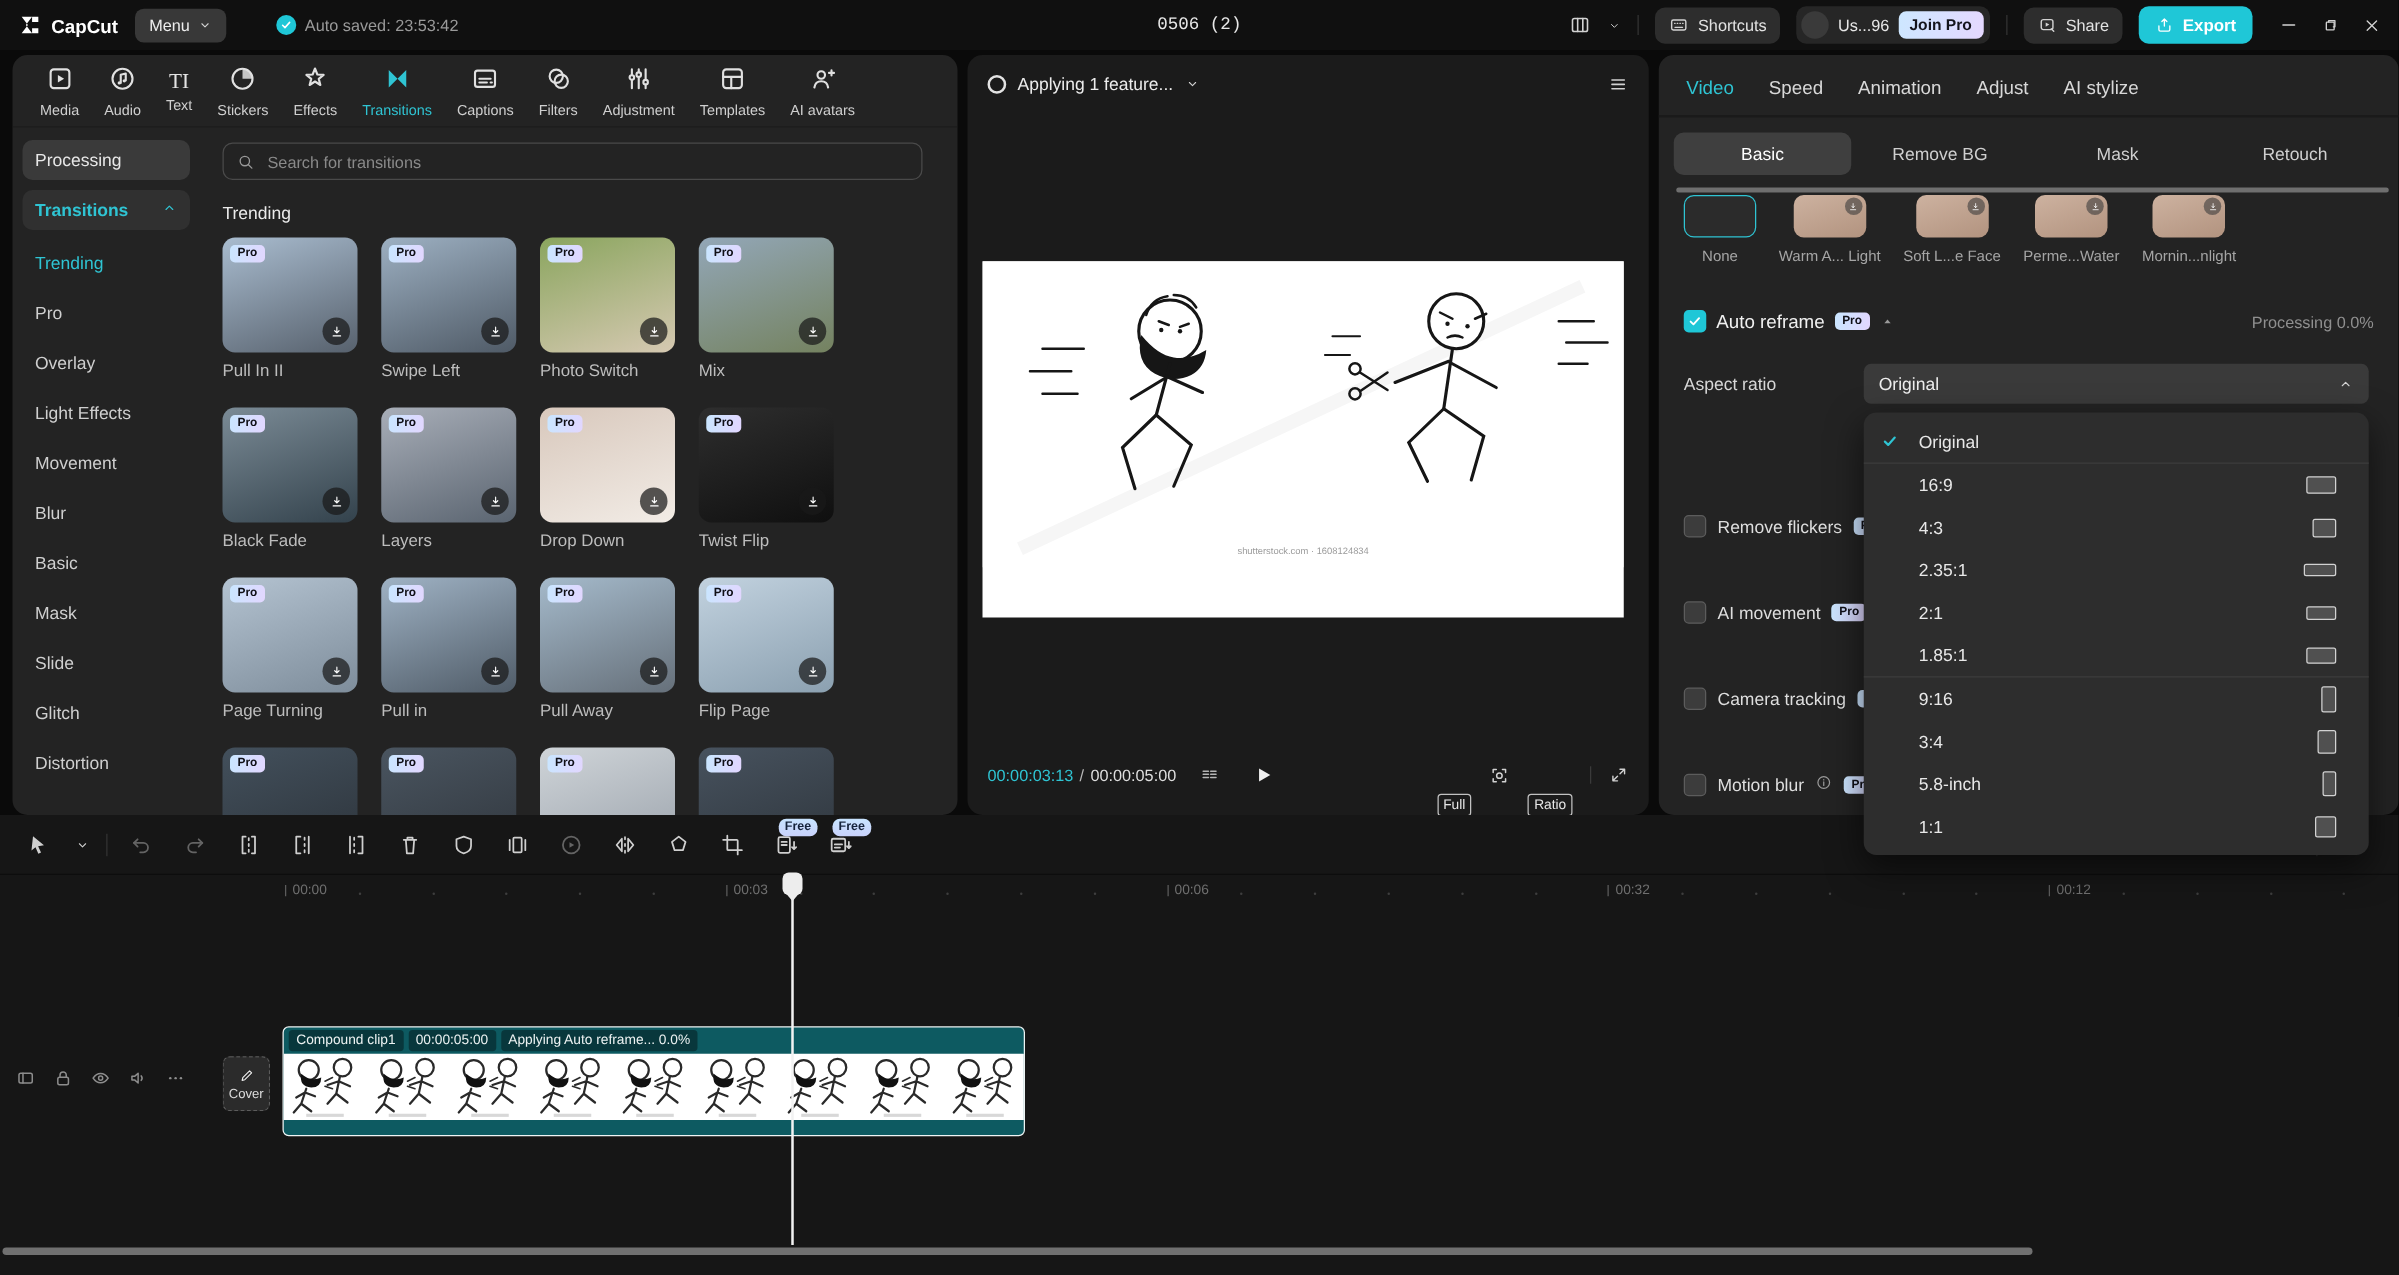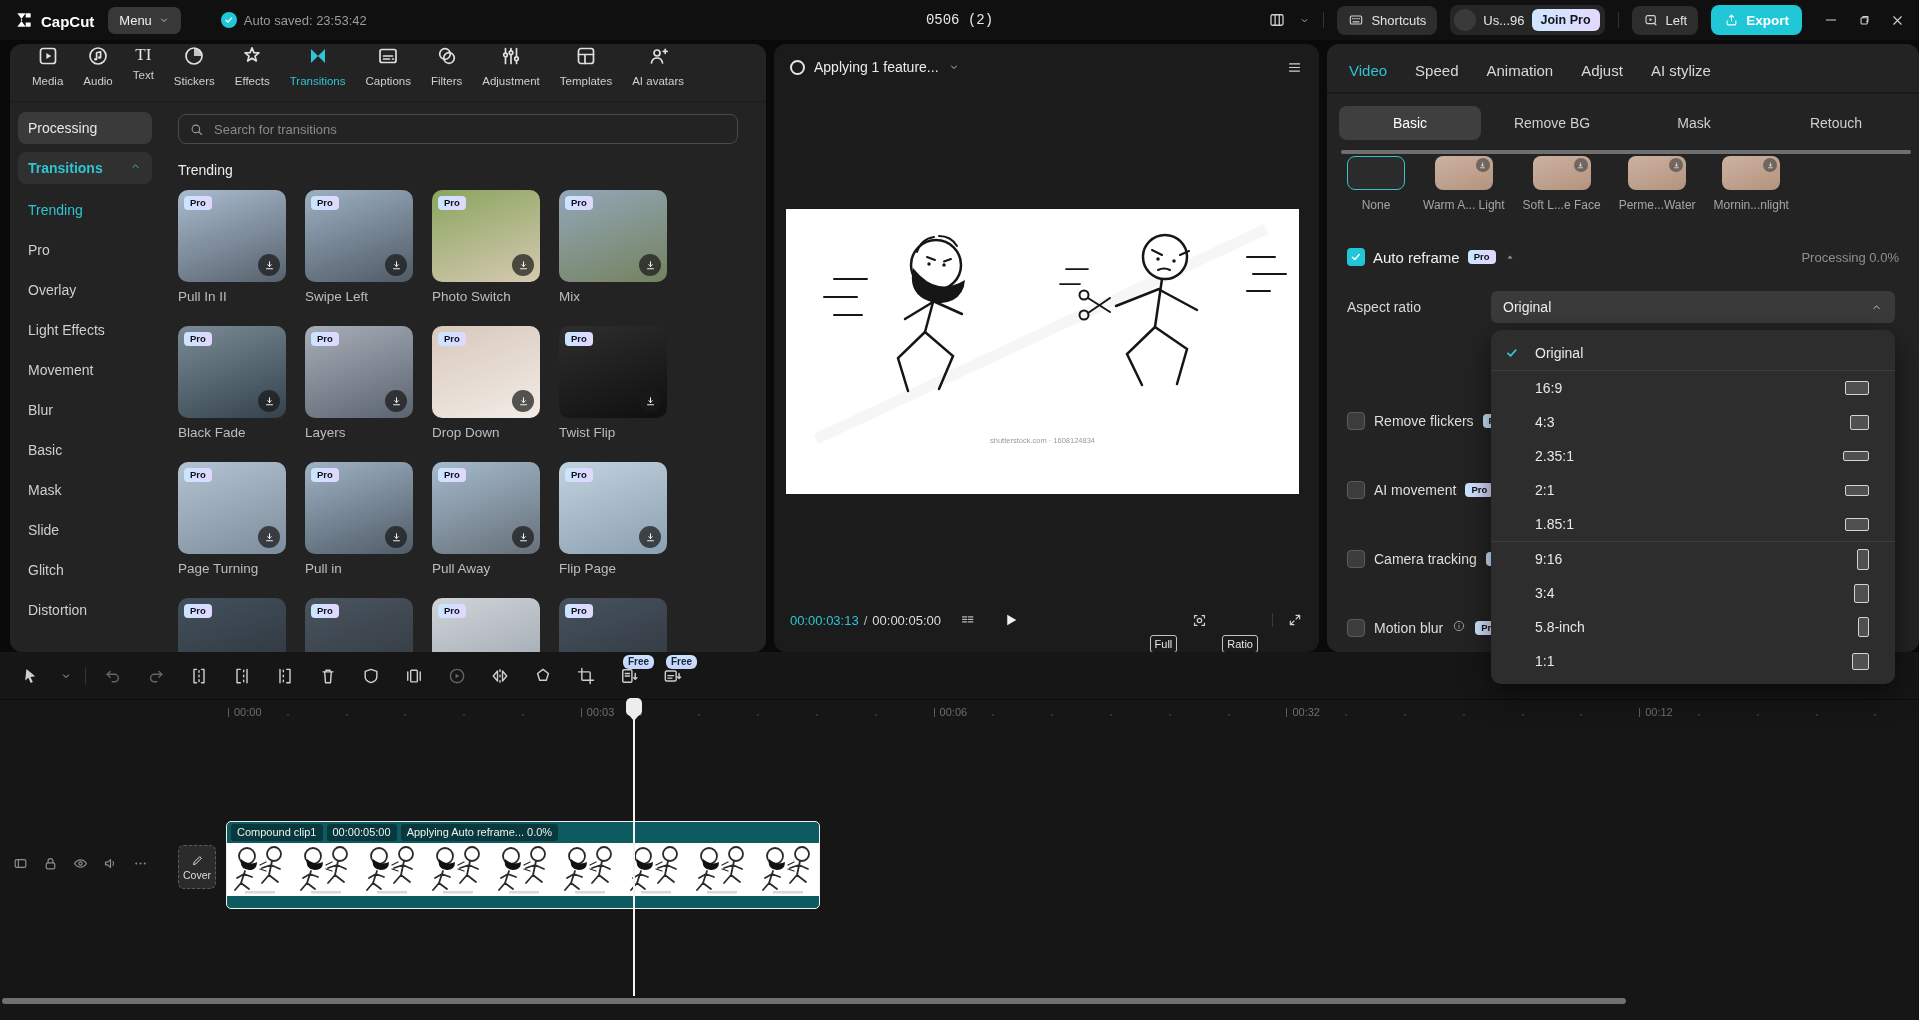--- a/index.html
+++ b/index.html
@@ -21,21 +21,21 @@
   .export-btn{display:flex;align-items:center;gap:7px;background:#1fc7d7;border-radius:8px;height:30px;padding:0 13px;font-size:13.5px;font-weight:bold;color:#fff;}
   .win-controls{display:flex;align-items:center;gap:18px;margin-left:8px;}
   
   .workspace{position:absolute;top:44px;left:10px;width:1909px;height:608px;display:flex;gap:8px;}
   .panel{background:#232323;border-radius:12px;position:relative;box-sizing:border-box;}
   .left-panel{width:756px;overflow:hidden;}
   .preview-panel{width:545px;background:#1b1b1b;overflow:hidden;}
   .inspector{flex:1;overflow:visible;z-index:5;}
   
   .media-tabs{display:flex;align-items:center;height:57px;padding:0 4px 0 12px;border-bottom:1px solid #1c1c1c;}
-  .mtab{display:flex;flex-direction:column;align-items:center;gap:3px;padding:0 10px;height:100%;cursor:pointer;}
+  .mtab{display:flex;flex-direction:column;align-items:center;justify-content:center;gap:3px;padding:0 10px;height:100%;cursor:pointer;}
   .mtab .lbl{font-size:11.5px;color:#cfcfcf;white-space:nowrap;}
   .mtab.active .lbl{color:#2fc4d3;}
   .ti-glyph{font-family:"Liberation Serif","DejaVu Serif",serif;font-size:17px;color:#e3e3e3;line-height:22px;}
   .left-body{display:flex;height:551px;}
   .sidebar{width:150px;padding-top:10px;box-sizing:border-box;flex-shrink:0;}
   .side-pill{margin:0 8px 8px;height:32px;border-radius:8px;display:flex;align-items:center;padding:0 10px;font-size:14px;color:#e8e8e8;background:#3a3a3a;}
   .side-group{margin:6px 8px 6px;height:32px;border-radius:8px;display:flex;align-items:center;justify-content:space-between;padding:0 10px;font-size:14px;font-weight:bold;color:#2fc4d3;background:#303030;}
   .side-item{height:40px;display:flex;align-items:center;padding-left:18px;font-size:14px;color:#cfcfcf;cursor:pointer;}
   .side-item.active{color:#2fc4d3;}
   .lib{flex:1;padding:12px 10px 0 18px;position:relative;}
@@ -177,21 +177,21 @@
       </div>
       <div class="tb-sep"></div>
       <div class="tb-btn">
         <span style="display: inline-flex; align-items: center;">
             <svg width="16" height="16" viewBox="0 0 24 24" fill="none" stroke="#d2d2d2" stroke-width="1.7" stroke-linecap="round" stroke-linejoin="round">
               <rect x="4.5" y="5.5" width="14" height="12" rx="2.5"></rect>
               <path d="M9.8 9l4.4 2.5-4.4 2.5z" fill="#d2d2d2" stroke="none"></path>
               <path d="M16.5 16.5l3 3"></path>
             </svg>
           </span>
-        <span>Left</span>
+        <span>Share</span>
       </div>
       <div class="export-btn">
         <span style="display: inline-flex; align-items: center;">
             <svg width="15" height="15" viewBox="0 0 24 24" fill="none" stroke="#fff" stroke-width="1.7" stroke-linecap="round" stroke-linejoin="round">
               <path d="M12 3.5v9M12 3.5 8.8 6.7M12 3.5l3.2 3.2"></path>
               <path d="M5 12.5v4.5a2 2 0 0 0 2 2h10a2 2 0 0 0 2-2v-4.5"></path>
             </svg>
           </span>
         <span>Export</span>
       </div>

